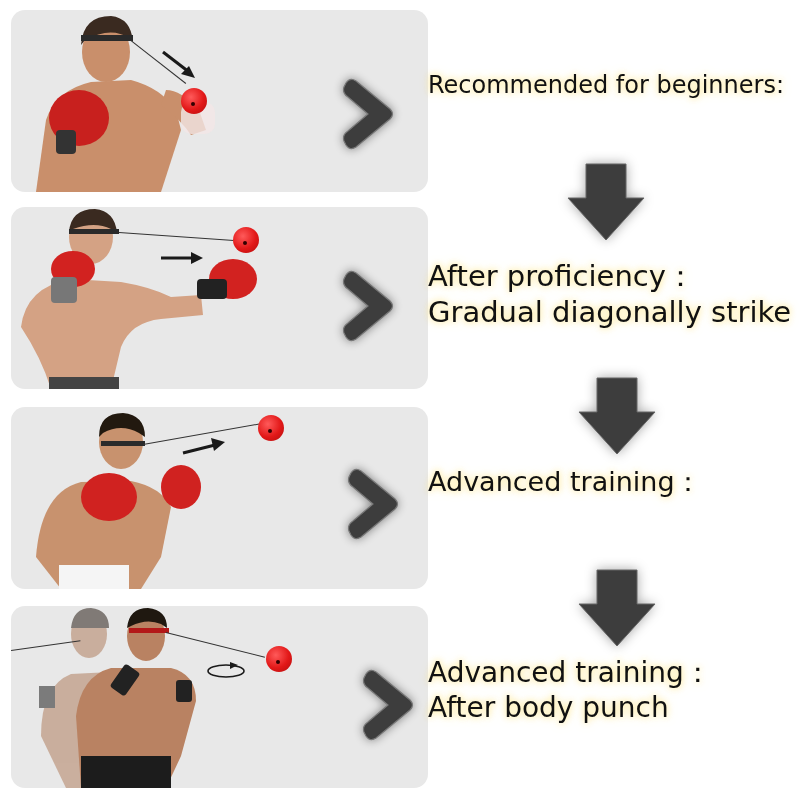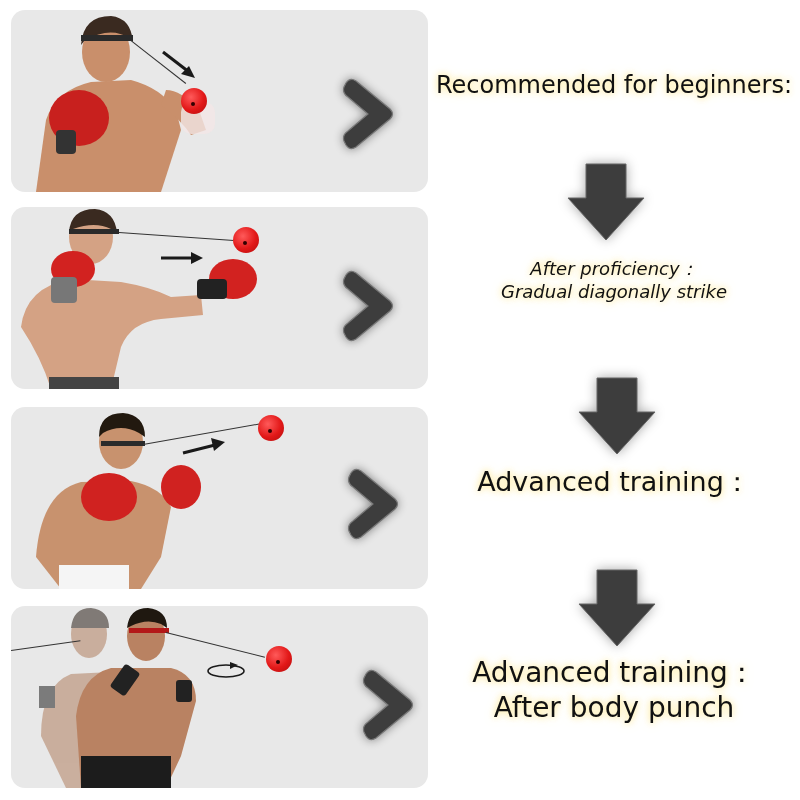--- a/index.html
+++ b/index.html
@@ -2,21 +2,21 @@
 <html><head>
 <meta charset="utf-8">
 <style>
   html, body { margin:0; padding:0; }
   body { width:800px; height:800px; background:#ffffff; position:relative; overflow:hidden;
          font-family:"DejaVu Sans", "Liberation Sans", sans-serif; }
   .panel { position:absolute; left:11px; width:417px; height:182px; background:#e8e8e8;
            border-radius:14px; overflow:hidden; }
   .chev { position:absolute; width:56px; height:78px; filter: drop-shadow(0 0 5px rgba(0,0,0,0.45)); }
   .down { position:absolute; width:80px; height:80px; filter: drop-shadow(0 0 6px rgba(0,0,0,0.35)); }
-  .caption { position:absolute; text-align:center; color:#111; line-height:1.25; }
+  .caption { position:absolute; text-align:left; color:#111; line-height:1.25; }
   .caption span { display:block; white-space:nowrap;
                   text-shadow: 0 0 6px rgba(255,236,150,0.9), 0 0 10px rgba(255,230,140,0.6); }
   .figure { position:absolute; }
   .ball { position:absolute; border-radius:50%;
           background: radial-gradient(circle at 38% 35%, #ff5a5a 0%, #e21818 55%, #b10d0d 100%); }
   .ball::after { content:""; position:absolute; left:40%; top:52%; width:4px; height:4px;
                  border-radius:50%; background:#300; }
   .string { position:absolute; height:1px; background:#333; transform-origin:0 0; }
   .arrow-mark { position:absolute; }
 </style>
@@ -73,21 +73,21 @@
   <div class="ball" style="left:222px; top:20px; width:26px; height:26px;"></div>
   <svg class="arrow-mark" style="left:148px; top:43px;" width="46" height="16" viewBox="0 0 46 16">
     <line x1="2" y1="8" x2="34" y2="8" stroke="#1a1a1a" stroke-width="3"></line>
     <polygon points="44,8 32,2 32,14" fill="#1a1a1a"></polygon>
   </svg>
   <svg class="chev" style="left:329px; top:60px;" viewBox="0 0 56 78">
     <path d="M6 8 Q10 2 16 6 L50 34 Q55 39 50 44 L16 72 Q10 76 6 70 L4 66 Q2 60 8 56 L28 39 L8 22 Q2 18 4 12 Z" fill="#3d3d3d" stroke="#777" stroke-width="1.2"></path>
   </svg>
 </div>
 
-<div class="caption" style="left:428px; top:258px; width:372px; font-size:18px;font-style:italic;">
+<div class="caption" style="left:428px; top:258px; width:372px; font-size:29px;">
   <span>After proficiency：</span>
   <span>Gradual diagonally strike</span>
 </div>
 
 <svg class="down" style="left:577px; top:376px;" viewBox="0 0 80 80">
   <path d="M20 2 L60 2 L60 36 L78 36 L40 78 L2 36 L20 36 Z" fill="#3d3d3d" stroke="#666" stroke-width="1"></path>
 </svg>
 
 <div class="panel" style="top:407px;">
   <svg class="figure" width="417" height="182" viewBox="0 0 417 182">

